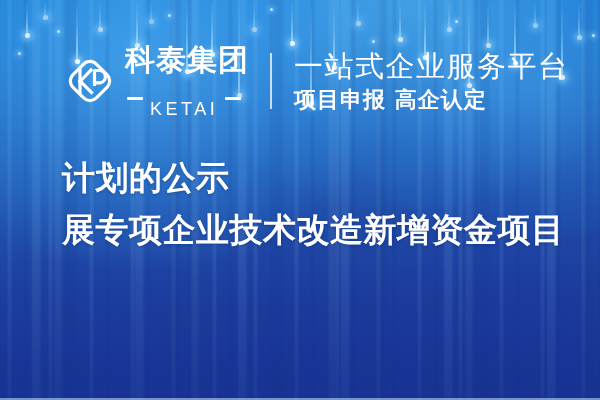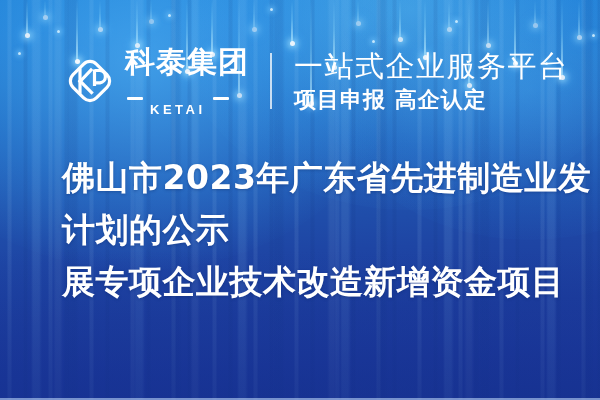--- a/index.html
+++ b/index.html
@@ -191,22 +191,22 @@
   }
   .logo-dash {
     height: 3px;
     background: #ffffff;
     border-radius: 1px;
   }
   .dash-l { width: 16px; margin-right: 7px; }
   .dash-r { width: 16px; margin-left: 7px; }
   .logo-en {
     font-family: "Liberation Sans", sans-serif;
-    font-size: 13px;
-    font-weight: bold;
+    font-size: 18px;
+    font-weight: normal;
     color: #ffffff;
     letter-spacing: 3.5px;
     line-height: 1;
     white-space: nowrap;
     margin-top: 22px;
   }
   .divider {
     width: 2px;
     height: 56px;
     background: rgba(255,255,255,0.75);
@@ -335,18 +335,17 @@
     <div class="divider"></div>
 
     <div class="tagline">
       <span class="tagline-1">一站式企业服务平台</span>
       <span class="tagline-2">项目申报 高企认定</span>
     </div>
 
   </div>
 
   <div class="headline">
-    <div class="headline-line">佛山市2023年广东省先进制造业发</div>
     <div class="headline-line">计划的公示</div>
     <div class="headline-line">展专项企业技术改造新增资金项目</div>
   </div>
 
 </div>
 
 </body></html>

